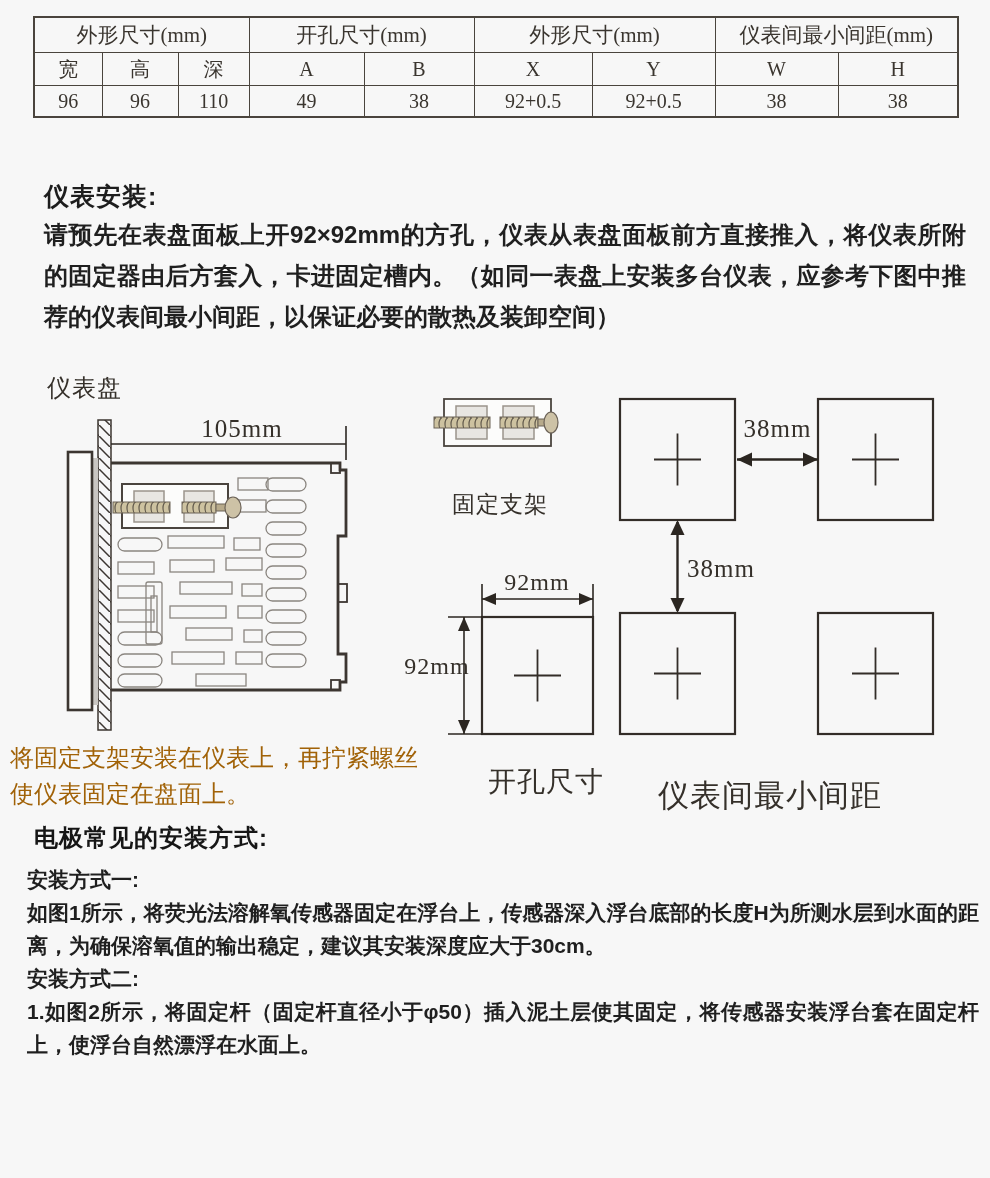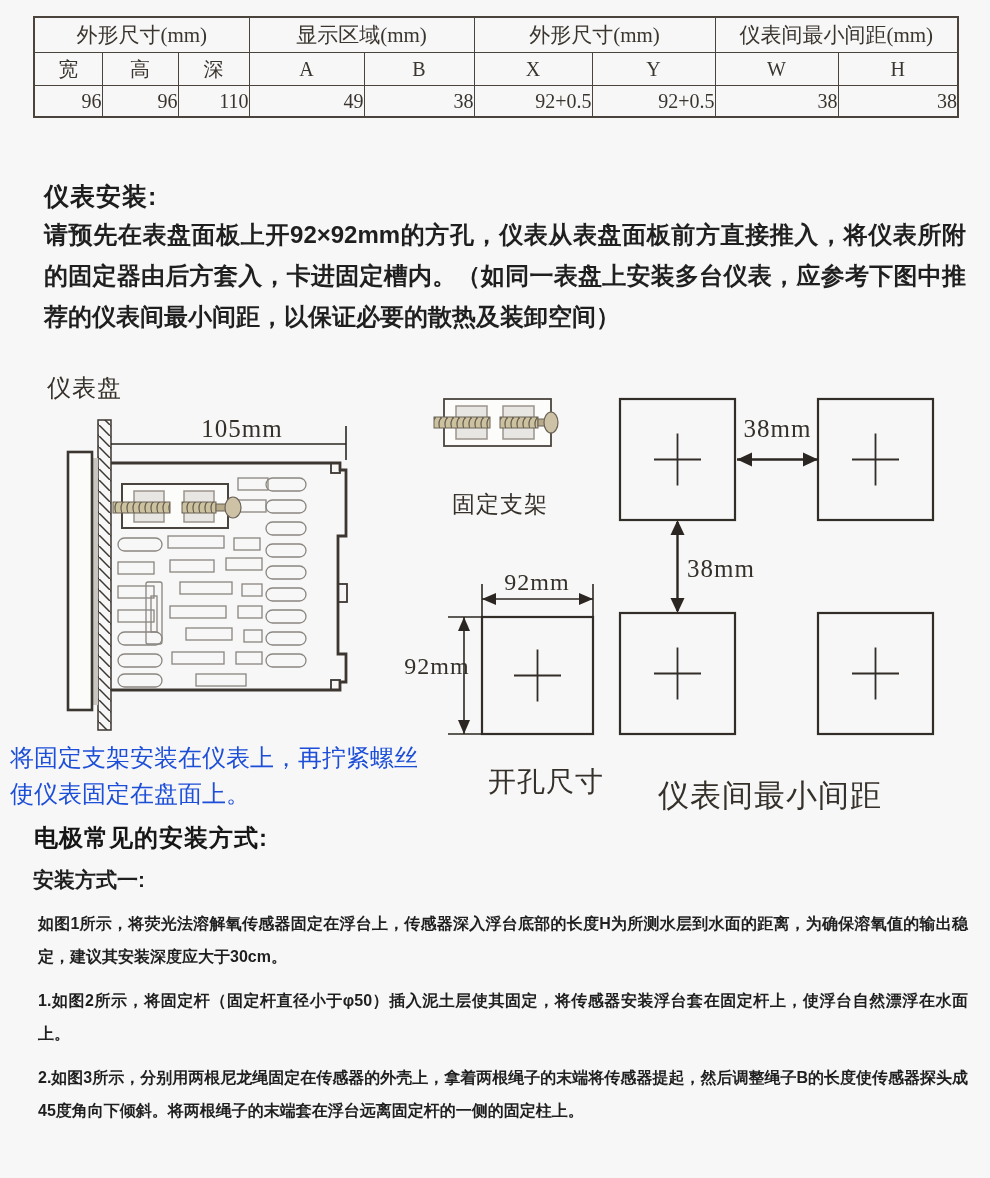--- a/index.html
+++ b/index.html
@@ -15,44 +15,44 @@
     font-family:"Liberation Serif","DejaVu Serif",serif;
     color:#3a352f;
   }
   .spec-table td,.spec-table th{
     border:1.5px solid #4a443d; text-align:center; vertical-align:middle;
     font-weight:400; padding:0; overflow:hidden; white-space:nowrap;
   }
   .spec-table{border:2.5px solid #4a443d;}
   .spec-table .row-grp th{height:34px; font-size:21px;}
   .spec-table .row-sub td{height:32px; font-size:20px;}
-  .spec-table .row-val td{height:30px; font-size:20px;text-align:right;}
+  .spec-table .row-val td{height:30px; font-size:20px;}
   
   .h1{
     position:absolute; left:44px; top:180px;
     font-size:25px; font-weight:700; color:#1d1d1d; letter-spacing:1px;
   }
   .p-install{
     position:absolute; left:44px; top:214px; width:922px;
     font-size:24px; font-weight:600; line-height:41px; color:#1f1f1f;
     text-align:justify;
   }
   .mount-note{
     position:absolute; left:10px; top:740px; width:408px;
     font-family:"Liberation Serif","DejaVu Serif",serif;
-    font-size:24px; line-height:36px; color:#1d4ed8;
+    font-size:24px; line-height:36px; color:#a16207;
   }
   .electrode{
     position:absolute; left:27px; top:822px; width:952px; color:#1f1f1f;
   }
   .electrode .h2{
     font-size:24px; font-weight:700; letter-spacing:1px; margin:0 0 9px 7px; color:#161616;
   }
-  .electrode .sub-title{font-size:21px; font-weight:700; line-height:33px;margin-left:6px;}
-  .electrode .body{font-size:16px; font-weight:600; line-height:33px; margin:11px; text-align:justify;}
+  .electrode .sub-title{font-size:21px; font-weight:700; line-height:33px;}
+  .electrode .body{font-size:21px; font-weight:600; line-height:33px; margin:0; text-align:justify;}
   
   .diagram{position:absolute; left:0; top:370px;}
   .ink{stroke:#3c3631; fill:none;}
   .sq{stroke:#332d28; stroke-width:2.2; fill:none;}
   .cross{stroke:#332d28; stroke-width:1.8; fill:none;}
   .vent{stroke:#8b8680; stroke-width:1.3; fill:none;}
   .dim{stroke:#2b2621; fill:none;}
   .ah{fill:#2b2621; stroke:none;}
   .lbl{
     font-family:"Liberation Serif","DejaVu Serif",serif;
@@ -72,21 +72,21 @@
       <col style="width:115px">
         <col style="width:110px">
       <col style="width:118px">
         <col style="width:123px">
       <col style="width:123px">
         <col style="width:120px">
     </colgroup>
     <tbody>
         <tr class="row-grp">
       <th colspan="3">外形尺寸(mm)</th>
-      <th colspan="2">显示区域(mm)</th>
+      <th colspan="2">开孔尺寸(mm)</th>
       <th colspan="2">外形尺寸(mm)</th>
       <th colspan="2">仪表间最小间距(mm)</th>
     </tr>
     <tr class="row-sub">
       <td>宽</td>
       <td>高</td>
       <td>深</td>
       <td>A</td>
       <td>B</td>
       <td>X</td>
@@ -268,17 +268,17 @@
       <text class="lbl" x="658" y="436" font-size="31">仪表间最小间距</text>
     </g>
   </svg>
 
   <div class="mount-note">将固定支架安装在仪表上，再拧紧螺丝使仪表固定在盘面上。</div>
 
   <div class="electrode">
     <div class="h2">电极常见的安装方式:</div>
     <div class="sub-title">安装方式一:</div>
     <p class="body">如图1所示，将荧光法溶解氧传感器固定在浮台上，传感器深入浮台底部的长度H为所测水层到水面的距离，为确保溶氧值的输出稳定，建议其安装深度应大于30cm。</p>
+    <div class="sub-title">安装方式二:</div>
     <p class="body">1.如图2所示，将固定杆（固定杆直径小于φ50）插入泥土层使其固定，将传感器安装浮台套在固定杆上，使浮台自然漂浮在水面上。</p>
-    <p class="body">2.如图3所示，分别用两根尼龙绳固定在传感器的外壳上，拿着两根绳子的末端将传感器提起，然后调整绳子B的长度使传感器探头成45度角向下倾斜。将两根绳子的末端套在浮台远离固定杆的一侧的固定柱上。</p>
   </div>
 
 </div>
 
 </body></html>

